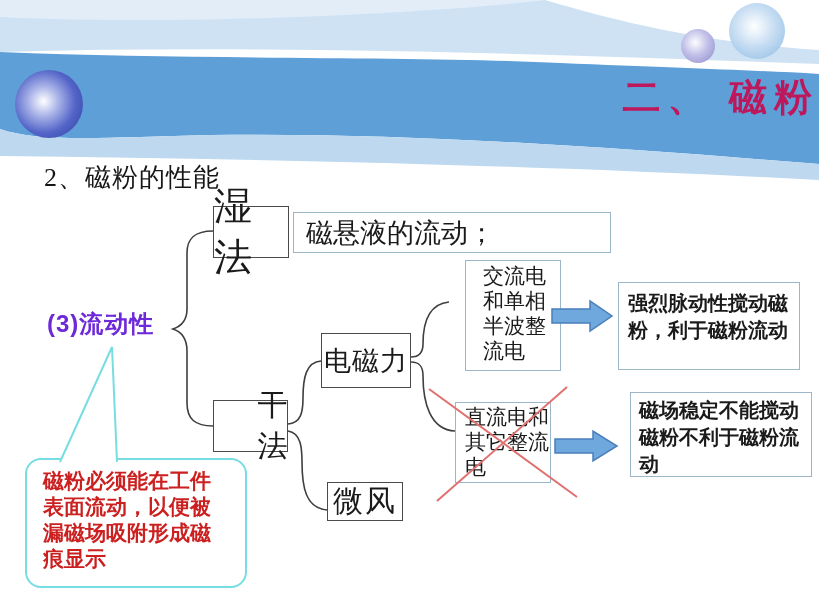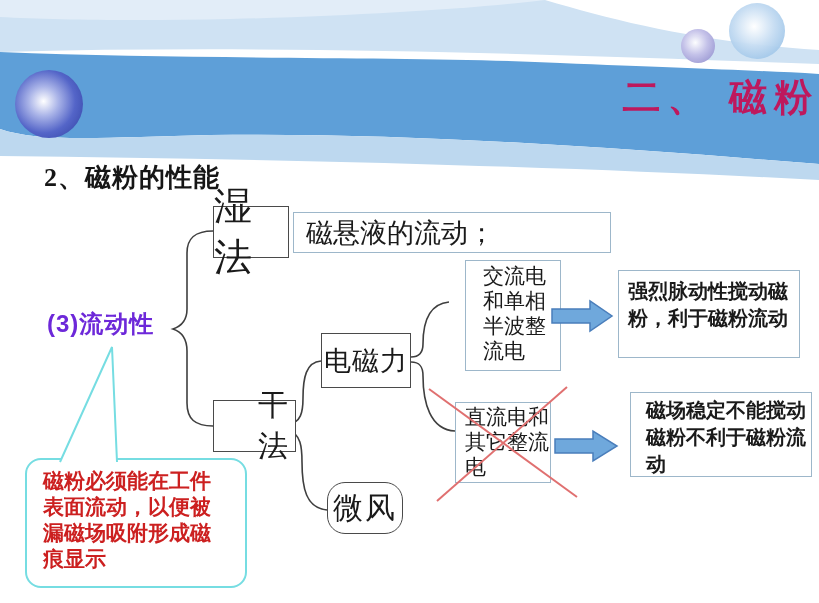--- a/index.html
+++ b/index.html
@@ -9,41 +9,41 @@
   }
   .stage{position:absolute;inset:0;width:819px;height:603px;}
   .hdr-svg{position:absolute;top:0;left:0;z-index:1;}
   .slide-title{
     position:absolute;top:72px;left:0;width:819px;text-align:right;
     font-size:38px;font-weight:bold;color:#be185d;letter-spacing:7px;z-index:2;
     font-family:"Liberation Serif","DejaVu Serif",serif;
     text-indent:-60px;
   }
   .slide-subtitle{
-    position:absolute;top:160px;left:44px;font-size:26px;font-weight:bold;color:#161616;
+    position:absolute;top:160px;left:44px;font-size:26px;font-weight:normal;color:#161616;
     letter-spacing:1px;z-index:2;
   }
   .conn-svg,.over-svg{position:absolute;top:0;left:0;pointer-events:none;}
   .conn-svg{z-index:3;}
   .over-svg{z-index:6;}
   .fc-box{
     position:absolute;background:#ffffff;color:#1a1a1a;z-index:4;box-sizing:border-box;
   }
   .dark-border{border:1.7px solid #4a4a4a;}
   .light-border{border:1.6px solid #9db7ca;}
   .center-text{display:flex;align-items:center;justify-content:center;}
   .wet-box   {left:213px;top:206px;width:76px;height:52px;font-size:38px;}
   .wetres-box{left:293px;top:212px;width:318px;height:41px;font-size:27px;padding:1px 0 0 12px;line-height:38px;}
-  .dry-box   {left:213px;top:400px;width:83px;height:52px;font-size:30px;padding-left:44px;}
+  .dry-box   {left:213px;top:400px;width:75px;height:52px;font-size:30px;padding-left:44px;}
   .emf-box   {left:321px;top:333px;width:90px;height:55px;font-size:27px;letter-spacing:1px;}
-  .breeze-box{left:327px;top:482px;width:76px;height:52px;font-size:30px;letter-spacing:2px;border-radius:18px;}
+  .breeze-box{left:327px;top:482px;width:76px;height:39px;font-size:30px;letter-spacing:2px;}
   .ac-box    {left:449px;top:260px;width:96px;height:111px;font-size:21px;line-height:25px;padding:3px 0 0 17px;margin-left:16px;}
   .dc-box    {left:455px;top:402px;width:96px;height:81px;font-size:21px;line-height:25px;padding:2px 0 0 9px;}
-  .acres-box {left:618px;top:270px;width:182px;height:88px;font-size:20px;line-height:27px;padding:7px 0 4px 9px;font-weight:bold;}
-  .dcres-box {left:630px;top:392px;width:182px;height:85px;font-size:20px;line-height:27px;padding:4px 0 0 15px;font-weight:bold;}
+  .acres-box {left:618px;top:282px;width:182px;height:88px;font-size:20px;line-height:27px;padding:7px 0 4px 9px;font-weight:bold;}
+  .dcres-box {left:630px;top:392px;width:182px;height:85px;font-size:20px;line-height:27px;padding:4px 0 0 8px;font-weight:bold;}
   .fluidity-label{
     position:absolute;left:47px;top:308px;font-size:24px;font-weight:bold;color:#6d28d9;z-index:4;
     font-family:"Liberation Sans","DejaVu Sans",sans-serif;letter-spacing:1px;
   }
   .callout{
     position:absolute;left:25px;top:458px;width:222px;height:130px;background:#ffffff;
     border:2px solid #76dde2;border-radius:16px;z-index:5;box-sizing:border-box;
     color:#cc2020;font-weight:bold;font-size:21px;line-height:26px;padding:8px 18px 0 16px;
   }
 </style>

